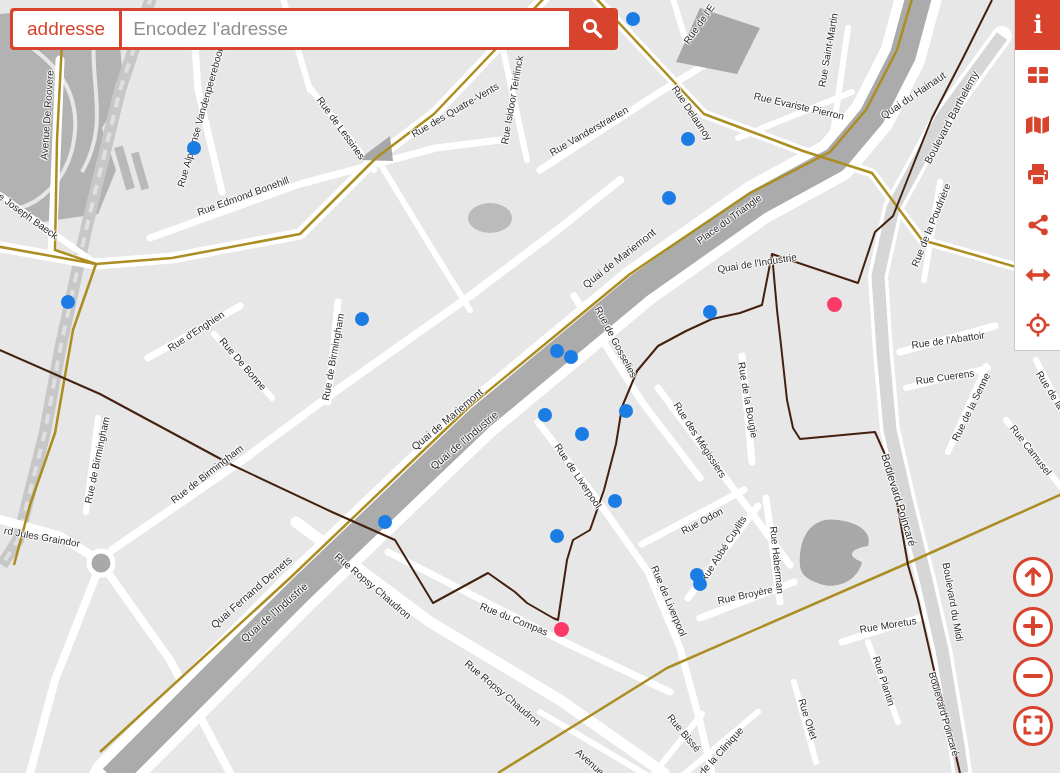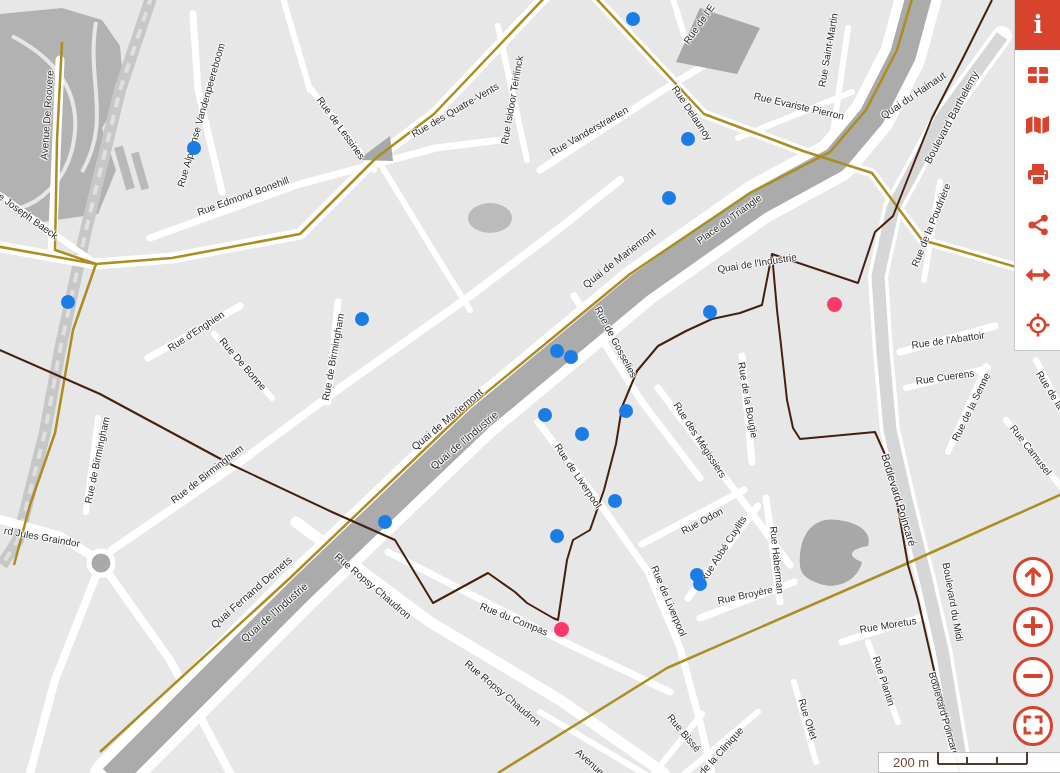--- a/index.html
+++ b/index.html
@@ -220,20 +220,32 @@
       <div class="marker" style="width: 14px; height: 14px; background: rgb(27, 124, 228); left: 619px; top: 404px;"></div>
       <div class="marker" style="width: 14px; height: 14px; background: rgb(27, 124, 228); left: 608px; top: 494px;"></div>
       <div class="marker" style="width: 14px; height: 14px; background: rgb(27, 124, 228); left: 378px; top: 515px;"></div>
       <div class="marker" style="width: 14px; height: 14px; background: rgb(27, 124, 228); left: 550px; top: 529px;"></div>
       <div class="marker" style="width: 14px; height: 14px; background: rgb(27, 124, 228); left: 690px; top: 568px;"></div>
       <div class="marker" style="width: 14px; height: 14px; background: rgb(27, 124, 228); left: 693px; top: 577px;"></div>
       <div class="marker" style="width: 15px; height: 15px; background: rgb(251, 58, 104); left: 826.5px; top: 296.5px;"></div>
       <div class="marker" style="width: 15px; height: 15px; background: rgb(251, 58, 104); left: 553.5px; top: 621.5px;"></div>
     </div>
 
+  <div id="searchbar">
+    <div id="search-label">addresse</div>
+    <input id="search-input" type="text" placeholder="Encodez l'adresse" style="">
+    <button id="search-btn">
+      <span>
+        <svg width="24" height="24" viewBox="0 0 24 24">
+          <circle cx="10" cy="10" r="5.6" fill="none" stroke="#fff" stroke-width="3"></circle>
+          <line x1="14.6" y1="14.6" x2="20.5" y2="20.5" stroke="#fff" stroke-width="3.4" stroke-linecap="round"></line>
+        </svg>
+      </span>
+    </button>
+  </div>
 
   <div id="sidebar">
     <button class="side-item active">
       <span>
         <svg width="24" height="28" viewBox="0 0 24 28">
           <text x="12" y="22" text-anchor="middle" font-family="DejaVu Serif, serif" font-size="24" font-weight="bold" fill="#ffffff">i</text>
         </svg>
       </span>
     </button>
     <button class="side-item">
@@ -325,26 +337,14 @@
     <span>
       <svg width="22" height="22" viewBox="0 0 22 22">
         <path d="M3 8 V3 H8" fill="none" stroke="#d8432e" stroke-width="3" stroke-linecap="round"></path>
         <path d="M14 3 H19 V8" fill="none" stroke="#d8432e" stroke-width="3" stroke-linecap="round"></path>
         <path d="M19 14 V19 H14" fill="none" stroke="#d8432e" stroke-width="3" stroke-linecap="round"></path>
         <path d="M8 19 H3 V14" fill="none" stroke="#d8432e" stroke-width="3" stroke-linecap="round"></path>
       </svg>
     </span>
   </button>
 
-  <div id="scalebar">
-    <span id="scale-text">200 m</span>
-    <span>
-      <svg width="92" height="16" viewBox="0 0 92 16">
-        <line x1="1" y1="14" x2="90" y2="14" stroke="#4a3b33" stroke-width="2"></line>
-        <line x1="1" y1="2" x2="1" y2="14" stroke="#4a3b33" stroke-width="2"></line>
-        <line x1="30" y1="7" x2="30" y2="14" stroke="#4a3b33" stroke-width="2"></line>
-        <line x1="60" y1="7" x2="60" y2="14" stroke="#4a3b33" stroke-width="2"></line>
-        <line x1="90" y1="2" x2="90" y2="14" stroke="#4a3b33" stroke-width="2"></line>
-      </svg>
-    </span>
-  </div>
 
 </div>
 
 </body></html>

